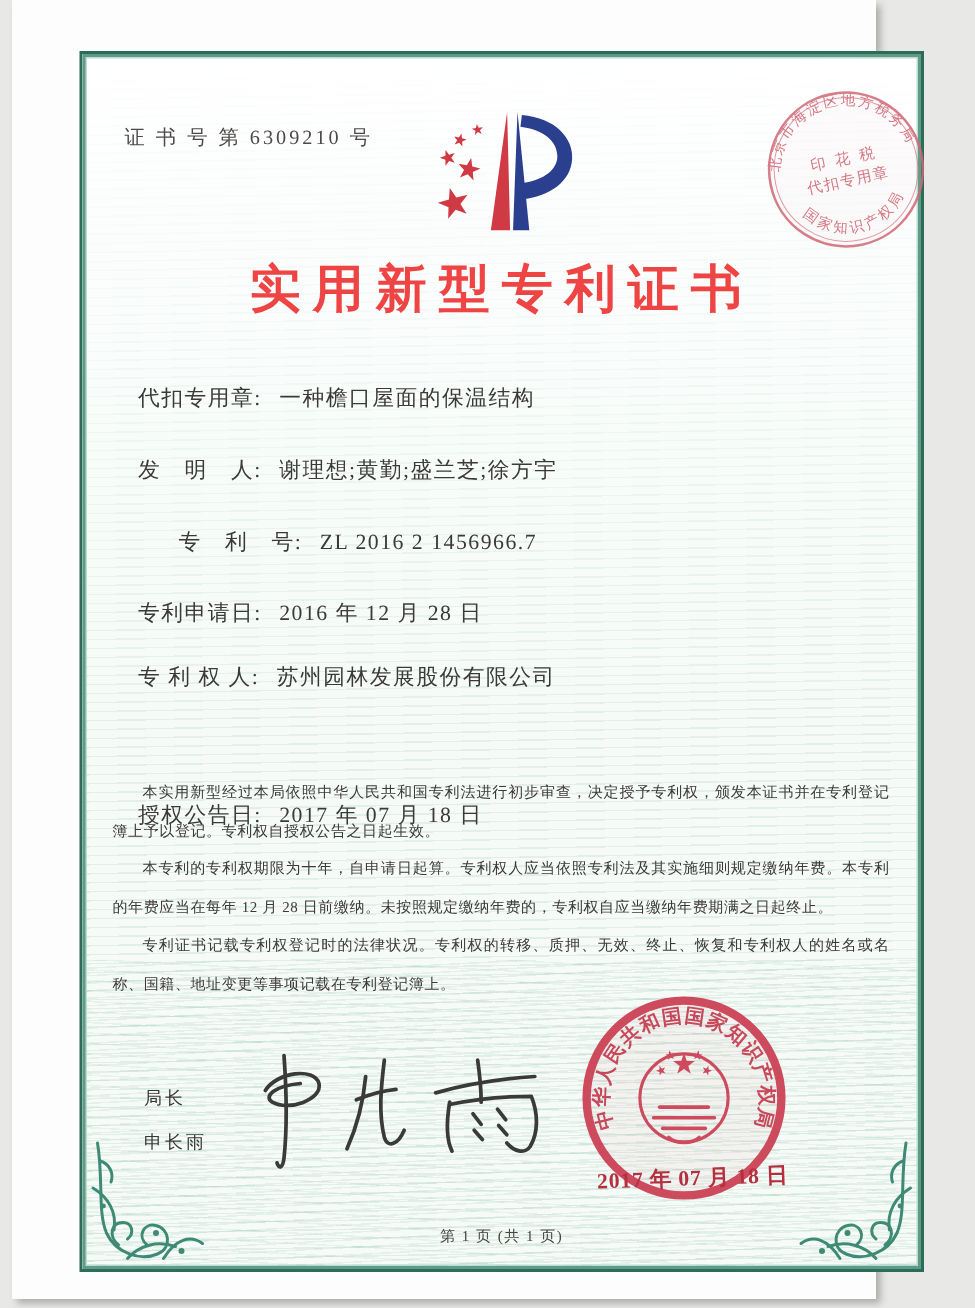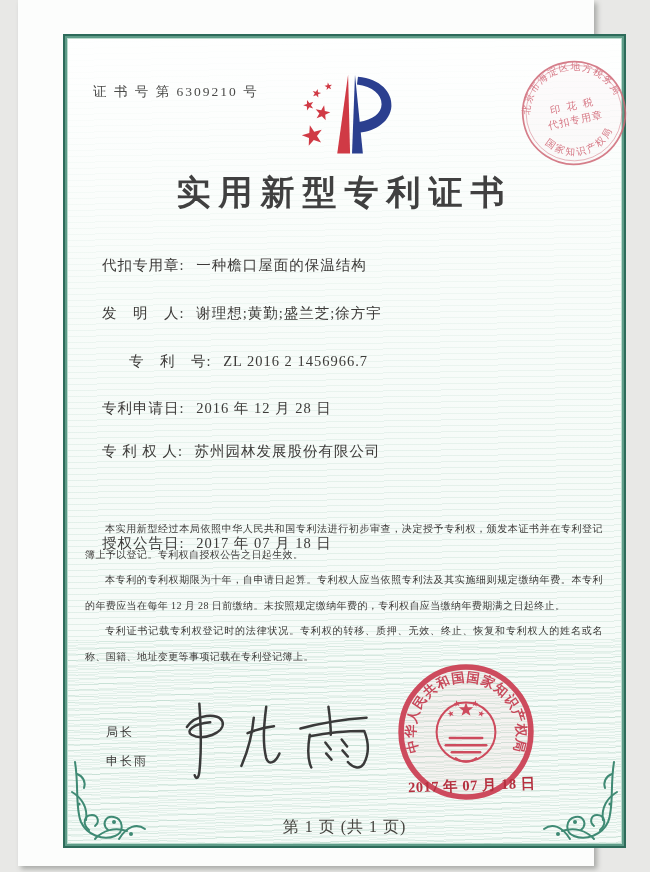--- a/index.html
+++ b/index.html
@@ -3,41 +3,41 @@
 <meta charset="utf-8">
 <style>
   * { margin:0; padding:0; box-sizing:border-box; }
   html,body { width:650px; height:872px; }
   body {
     background:#e8e8e6;
     font-family:"Liberation Serif","DejaVu Serif",serif;
     position:relative; overflow:hidden;
   }
   .paper {
-    position:absolute; left:18px; top:0; width:576px; height:866px;
+    position:absolute; left:8px; top:0; width:576px; height:866px;
     background:#fcfdfc;
     box-shadow:3px 3px 5px rgba(90,95,90,.45);
   }
   .frame {
     position:absolute; left:45px; top:34px; width:563px; height:814px;
     border:2px solid #2d6b5a;
     box-shadow:inset 0 0 0 2px #5e9c88, inset 0 0 0 3px #bcdccf;
     background:
       linear-gradient(180deg, rgba(255,255,255,.95) 0%, rgba(250,253,251,.55) 30%, rgba(244,250,247,.15) 55%, rgba(240,248,244,0) 75%),
       repeating-linear-gradient(179deg, rgba(140,190,168,.20) 0px, rgba(140,190,168,.20) 1px, rgba(255,255,255,0) 1px, rgba(255,255,255,0) 6px),
       #f6fbf8;
   }
   .cert-number {
     position:absolute; left:75px; top:83px;
     font-size:13.5px; color:#4a4a48; letter-spacing:2px;
   }
   .logo { position:absolute; left:272px; top:70px; width:128px; height:96px; }
   .title {
     position:absolute; left:45px; top:170px; width:563px;
-    text-align:center; font-size:34px; font-weight:bold; color:#404040;
+    text-align:center; font-size:34px; font-weight:bold; color:#ef4444;
     letter-spacing:8px;
   }
   .fields { position:absolute; left:84px; top:248px; width:470px; }
   .field-row { position:absolute; left:0; font-size:14.5px; color:#3c3a38; white-space:nowrap; }
   .field-row .lab { letter-spacing:1px; }
   .field-row .val { margin-left:8px; letter-spacing:1px; }
   .r0 { top:8px; }  .r1 { top:56px; }  .r2 { top:104px;margin-left:27px; }
   .r3 { top:151px; } .r4 { top:194px; } .r5 { top:238px;margin-top:48px; }
   .paragraphs {
     position:absolute; left:67px; top:516px; width:518px;
@@ -50,21 +50,21 @@
   .signature { position:absolute; left:158px; top:686px; width:210px; height:110px; }
   .seal { position:absolute; left:377px; top:661px; width:142px; height:142px; opacity:.92; }
   .seal-date {
     position:absolute; left:390px; top:776px; width:135px;
     font-size:14.5px; font-weight:bold; color:#b5303f; letter-spacing:.5px;
     transform:rotate(-2deg); white-space:nowrap;
   }
   .tax-stamp { position:absolute; left:498px; top:55px; width:116px; height:116px; opacity:.85; transform:rotate(-12deg); }
   .footer {
     position:absolute; left:45px; top:817px; width:563px;
-    text-align:center; font-size:16px; color:#45443f; letter-spacing:1px;
+    text-align:center; font-size:10px; color:#45443f; letter-spacing:1px;
   }
   .ornament { position:absolute; width:80px; height:84px; }
   .ornament.bl { left:49px;  top:760px; }
   .ornament.br { left:524px; top:760px; transform:scaleX(-1); }
   .guilloche-low {
     position:absolute; left:50px; top:640px; width:553px; height:204px;
     background:
       repeating-linear-gradient(177deg, rgba(120,180,155,.14) 0 1px, transparent 1px 5px),
       repeating-linear-gradient(183deg, rgba(120,180,155,.12) 0 1px, transparent 1px 7px);
     pointer-events:none;

